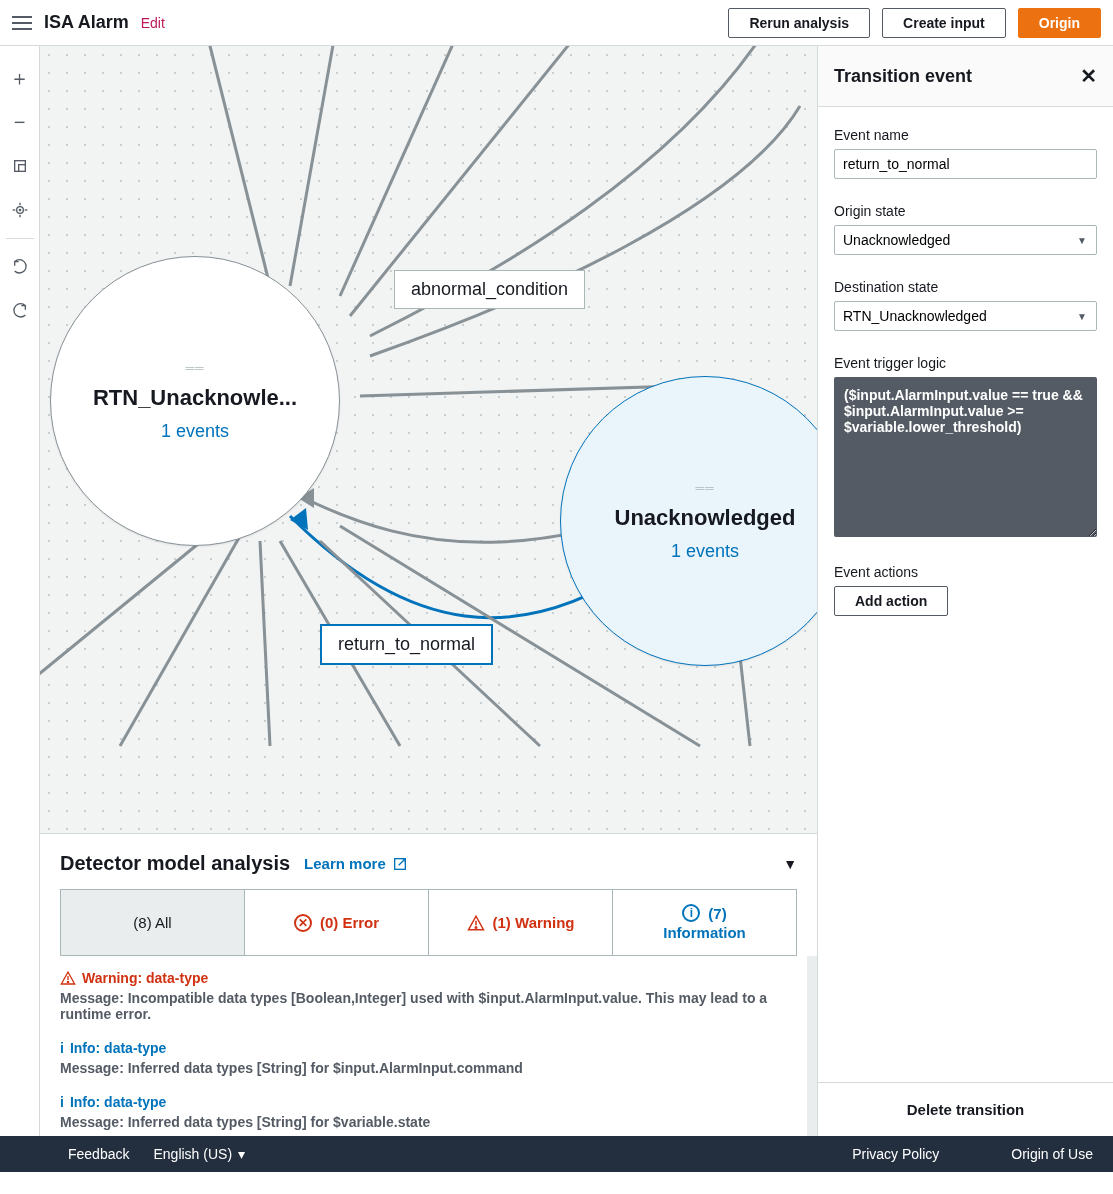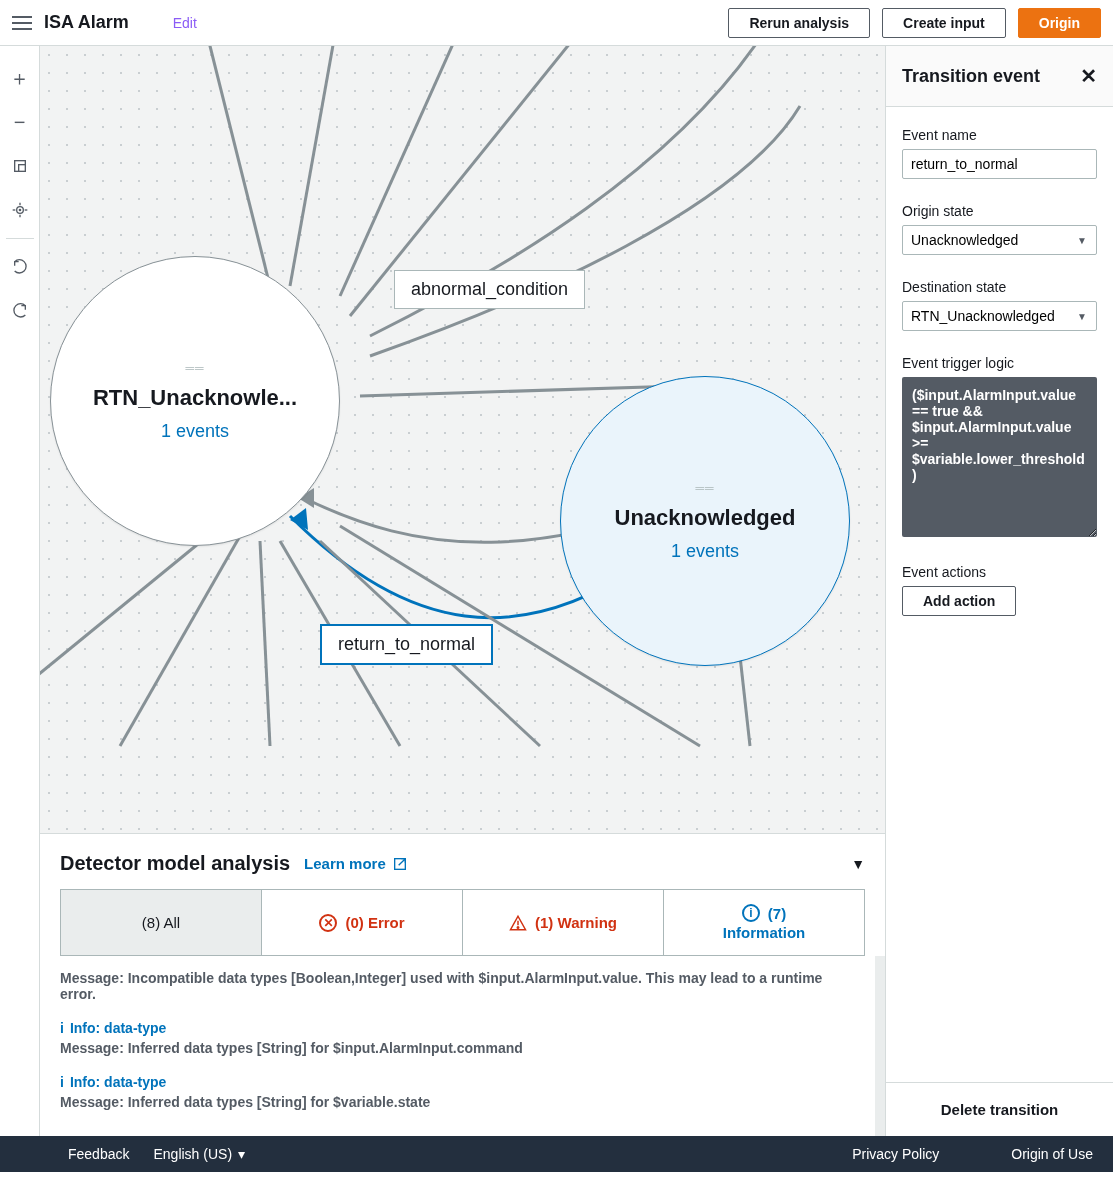--- a/index.html
+++ b/index.html
@@ -3,21 +3,21 @@
 <meta charset="utf-8">
 <style>
   * { box-sizing: border-box; margin: 0; padding: 0; }
   body { font-family: "Amazon Ember", "Helvetica Neue", Arial, sans-serif; font-size: 14px; color: #16191f; background: #fff; }
   
   
   .topbar { display: flex; align-items: center; height: 46px; border-bottom: 1px solid #d5dbdb; padding: 0 12px; gap: 12px; }
   .hamburger { width: 20px; height: 20px; display:flex; flex-direction:column; justify-content:center; gap:4px; cursor:pointer;}
   .hamburger span{height:2px;background:#545b64;display:block;}
   .title { font-size: 18px; font-weight: 700; color:#16191f;}
-  .edit-link { color:#8b5cf6; font-size:14px; cursor:pointer;margin-left:32px;}
+  .edit-link { color:#be185d; font-size:14px; cursor:pointer;}
   .spacer { flex:1; }
   .btn { border:1px solid #545b64; background:#fff; color:#16191f; font-weight:700; padding:6px 20px; font-size:14px; cursor:pointer; border-radius:2px;}
   .btn.primary{ background:#ec7211; border-color:#ec7211; color:#fff;}
   
   
   .main { display:flex; height: calc(100vh - 46px - 58px); min-height:640px; overflow:hidden;}
   
   
   .toolrail { width:40px; border-right:1px solid #d5dbdb; display:flex; flex-direction:column; align-items:center; padding-top:10px; color:#545b64;}
   .toolbtn{ width:24px;height:24px; margin:10px 0; display:flex;align-items:center;justify-content:center;cursor:pointer; font-size:20px; }
@@ -56,21 +56,21 @@
   .tab .iconc{width:18px;height:18px;display:inline-flex;align-items:center;justify-content:center;border:2px solid currentColor;border-radius:50%;font-size:12px;font-weight:700;}
   .tab .iconwarn{display:inline-flex;align-items:center;justify-content:center;color:#d13212;}
   .msg-list{ padding:14px 20px; max-height:180px; overflow-y:auto; border-right:10px solid #eaeded;}
   .msg{ margin-bottom:18px;}
   .msg-h{ display:flex; align-items:center; gap:6px; font-weight:700; margin-bottom:4px;}
   .msg-h.warn{ color:#d13212;}
   .msg-h.info{ color:#0073bb;}
   .msg-b{ color:#545b64; font-weight:600;}
   
   
-  .rpanel{ width:228px; border-left:1px solid #d5dbdb; display:flex;flex-direction:column;}
+  .rpanel{ width:296px; border-left:1px solid #d5dbdb; display:flex;flex-direction:column;}
   .rp-head{ display:flex;align-items:center;justify-content:space-between; padding:18px 16px; border-bottom:1px solid #d5dbdb; background:#fafafa;}
   .rp-head h3{font-size:18px;font-weight:700;}
   .rp-close{ font-size:20px; cursor:pointer; font-weight:700;}
   .rp-body{ padding:20px 16px; flex:1; overflow-y:auto;}
   .field{ margin-bottom:24px;}
   .field label{ display:block; font-size:14px; color:#16191f; margin-bottom:6px;}
   .finput{ width:100%; border:1px solid #aab7b8; padding:6px 8px; font-size:14px; border-radius:2px;}
   .fselect{ width:100%; border:1px solid #aab7b8; padding:6px 28px 6px 8px; font-size:14px; border-radius:2px; appearance:none; background:#fff; position:relative;}
   .select-wrap{position:relative;}
   .select-wrap::after{content:"▼"; font-size:10px; color:#545b64; position:absolute; right:10px; top:50%; transform:translateY(-50%); pointer-events:none;}
@@ -214,20 +214,28 @@
         <div class="tab info">
           <div style="display:flex;align-items:center;gap:8px;">
             <span class="iconc">i</span>
             <span>(7)</span>
           </div>
           <span>Information</span>
         </div>
       </div>
       <div class="msg-list">
         <div class="msg">
+          <div class="msg-h warn">
+            <svg width="16" height="16" viewBox="0 0 24 24" fill="none" stroke="#d13212" stroke-width="2">
+                <path d="M12 3 L22 21 L2 21 Z"></path>
+                <line x1="12" y1="9" x2="12" y2="15"></line>
+                <circle cx="12" cy="18" r="1" fill="#d13212"></circle>
+              </svg>
+            <span>Warning: data-type</span>
+          </div>
           <div class="msg-b">Message: Incompatible data types [Boolean,Integer] used with $input.AlarmInput.value. This may lead to a runtime error.</div>
         </div>
         <div class="msg">
           <div class="msg-h info">
             <span class="iconc" style="border-color:#0073bb;color:#0073bb;">i</span>
             <span>Info: data-type</span>
           </div>
           <div class="msg-b">Message: Inferred data types [String] for $input.AlarmInput.command</div>
         </div>
         <div class="msg">

